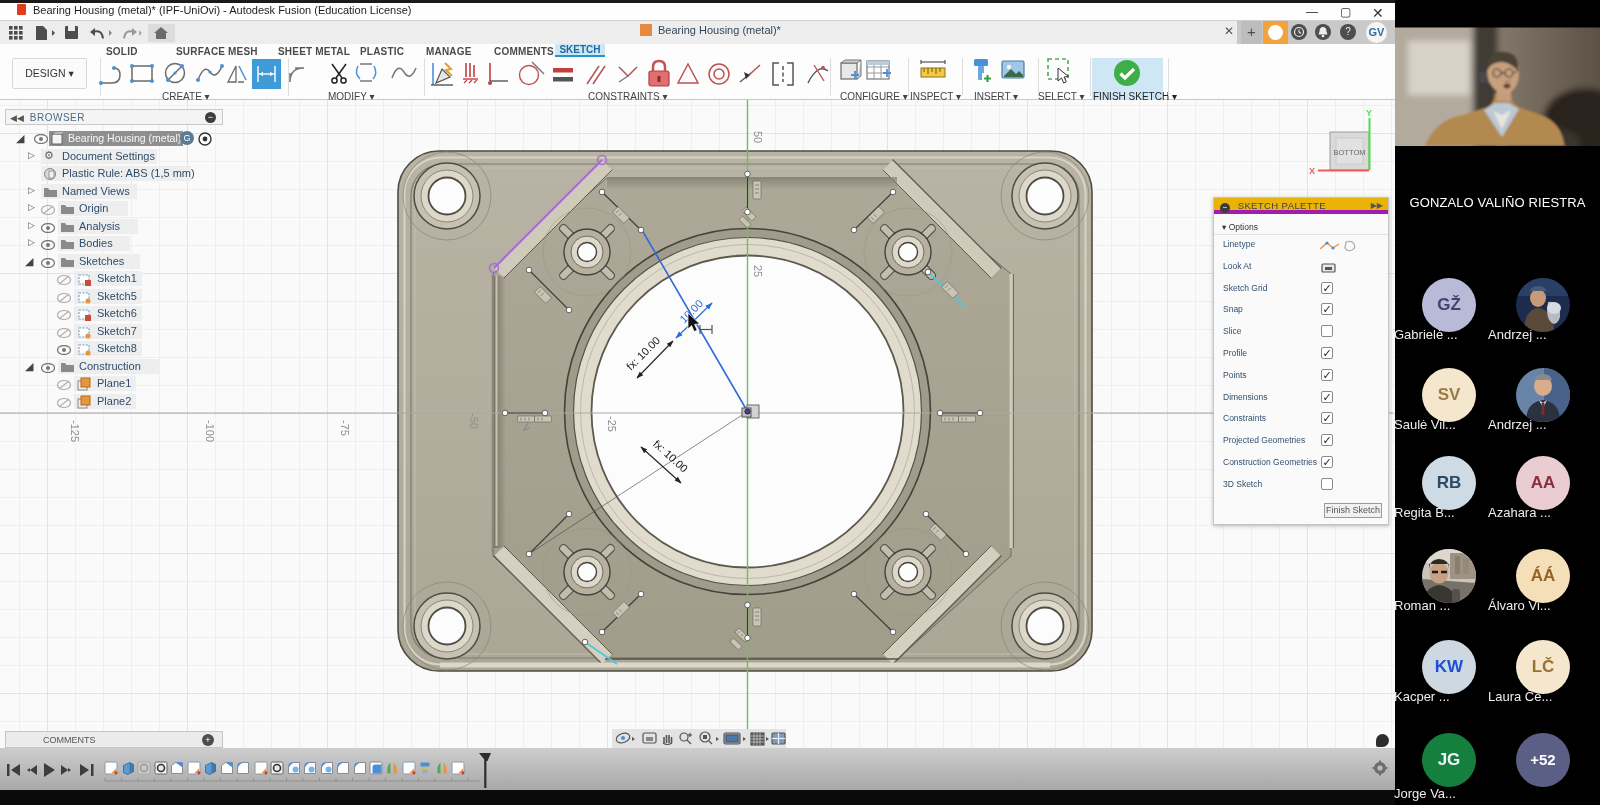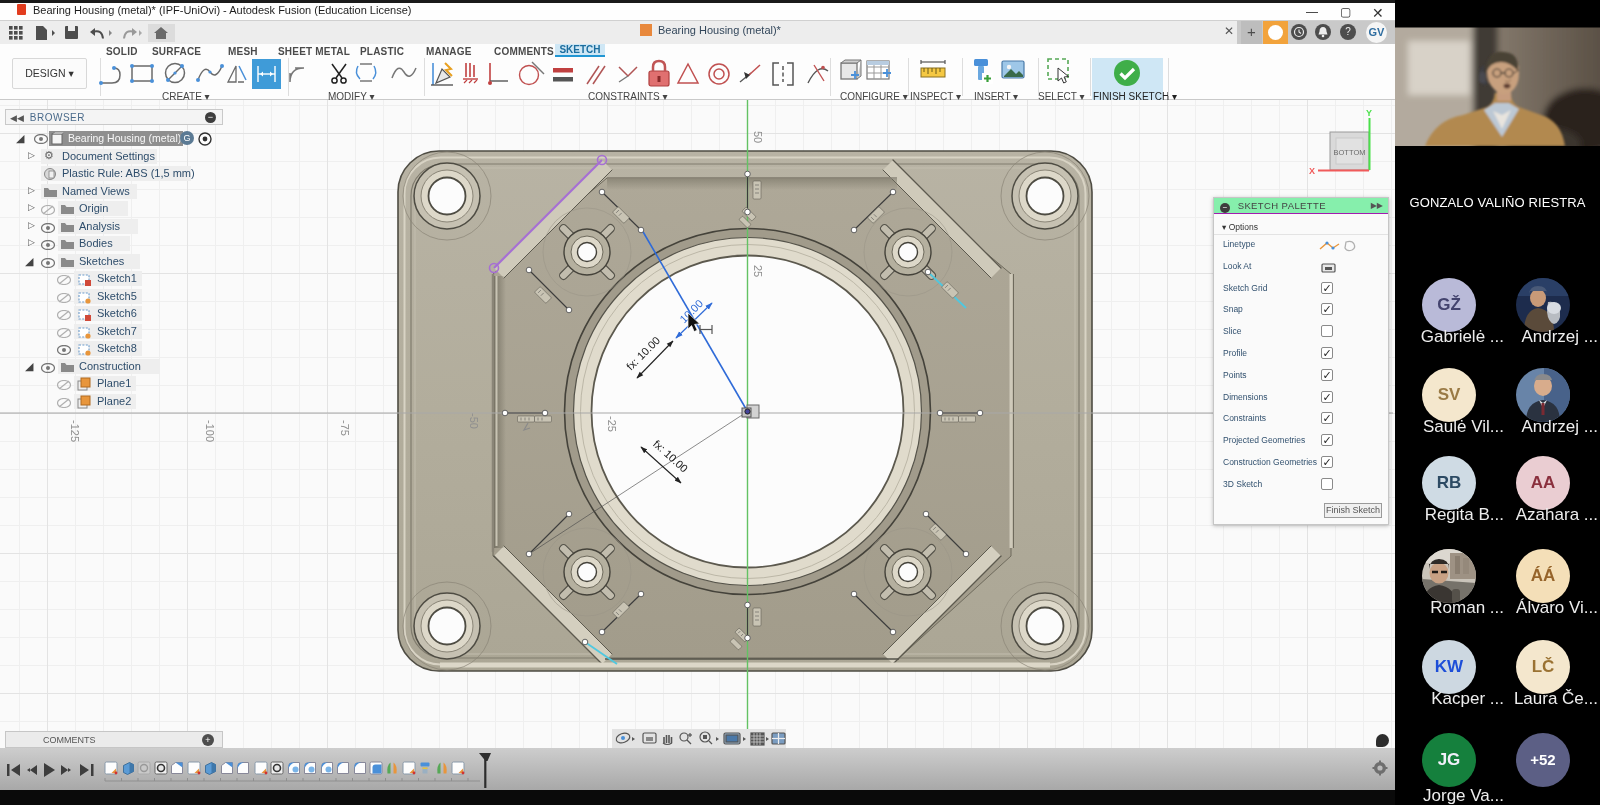--- a/index.html
+++ b/index.html
@@ -35,35 +35,35 @@
  background-size:140px 140px,140px 140px,28px 28px,28px 28px;
  background-position:47px 0,0 33px,19px 0,0 5px}
 
 #browser{left:5px;top:109px;width:218px;font-size:11px;color:#2e4d6b}
 #bheader{position:relative;height:16px;background:#f4f4f4;border:1px solid #c9c9c9;line-height:15px}
 .brow{position:relative;height:17.5px;white-space:nowrap}
 .brow .band{position:absolute;left:0;top:1px;height:15px;background:#eeeeee}
 .brow span{position:absolute;top:2px}
 
 #palette{left:1213px;top:197px;width:176px;height:328px;background:#fafafa;border:1px solid #c6c6c6;box-shadow:0 1px 4px rgba(0,0,0,.25);font-size:8.5px;color:#31506e}
-#pheader{position:relative;height:16px;background:#86efac;border-bottom:1px solid #a21caf;font-size:9.5px;color:#444;line-height:16px}
+#pheader{position:relative;height:16px;background:#eab308;border-bottom:4px solid #a21caf;font-size:9.5px;color:#444;line-height:16px}
 .prow{position:relative;height:21.8px}
 .prow .plabel{position:absolute;left:9px;top:4px}
 .pcheck{position:absolute;left:107px;top:3px;width:12px;height:12px;background:#fff;border:1px solid #8a8a8a;border-radius:2px;font-size:11px;line-height:11px;text-align:center;color:#222}
 #finishsk{position:absolute;right:6px;bottom:6px;width:58px;height:15px;background:#f0f0f0;border:1px solid #9a9a9a;font-size:9px;color:#555;text-align:center;line-height:13px;white-space:nowrap}
 
 #comments{left:5px;top:731px;width:218px;height:17px;background:#ebebeb;border:1px solid #c6c6c6;font-size:9px;color:#555;line-height:16px}
 #navbar{left:612px;top:729px;width:174px;height:19px;background:#e3e3e3}
 #timeline{left:0;top:748px;width:1395px;height:42px;background:linear-gradient(#cdcdcd,#a8a8a8)}
 #blackbar{left:0;top:790px;width:1600px;height:15px;background:#0a0a0a}
 
 #sidebar{left:1395px;top:0;width:205px;height:805px;background:#000}
 #vidname{left:1395px;top:195px;width:205px;text-align:center;color:#fff;font-size:13px;letter-spacing:.1px}
 .av{border-radius:50%;text-align:center;font-size:17px;font-weight:bold}
-.avl{width:110px;text-align:right;color:#ededed;font-size:17px;white-space:nowrap;overflow:hidden}
+.avl{width:110px;text-align:left;color:#ededed;font-size:13px;white-space:nowrap;overflow:hidden}
 </style></head>
 <body>
 <div id="app">
 
 <div class="abs" id="titletop"></div>
 <div class="abs" id="titlebar"></div>
 <div class="abs" id="titletext"><span style="display:inline-block;width:9px;height:11px;background:#e23c1e;border-radius:1px;margin-right:7px;vertical-align:-1px"></span>Bearing Housing (metal)* (IPF-UniOvi) - Autodesk Fusion (Education License)</div>
 <div class="abs winbtn" style="left:1306px">—</div>
 <div class="abs winbtn" style="left:1340px">▢</div>
 <div class="abs winbtn" style="left:1372px;font-size:14px">✕</div>
@@ -108,21 +108,21 @@
           <path d="M125 7.5 q-8 -2 -9 7" fill="none" stroke="#999" stroke-width="2"></path>
           <path d="M131 6 l3 3 l-3 3 z" fill="#aaa"></path>
     </g>
     <rect x="140" y="0" width="27" height="18" fill="#dcdcdc"></rect>
     <path d="M146 9 l7 -6 l7 6 l-2 0 l0 6 l-10 0 l0 -6 z" fill="#6a6a6a"></path>
   </svg>
 </div>
 
 <div class="abs" id="ribbon">
   <div class="abs tab" style="left:106px">SOLID</div>
-  <div class="abs tab" style="left:152px">SURFACE</div>
+  <div class="abs tab" style="left:176px">SURFACE</div>
   <div class="abs tab" style="left:228px">MESH</div>
   <div class="abs tab" style="left:278px">SHEET METAL</div>
   <div class="abs tab" style="left:360px">PLASTIC</div>
   <div class="abs tab" style="left:426px">MANAGE</div>
   <div class="abs tab" style="left:494px">COMMENTS</div>
   <div class="abs" id="sketchtab">SKETCH</div>
   <div class="abs" id="designbtn">DESIGN ▾</div>
   <div class="abs" id="finishbox"></div>
   <div class="abs glabel" style="left:162px">CREATE ▾</div>
   <div class="abs glabel" style="left:328px">MODIFY ▾</div>

